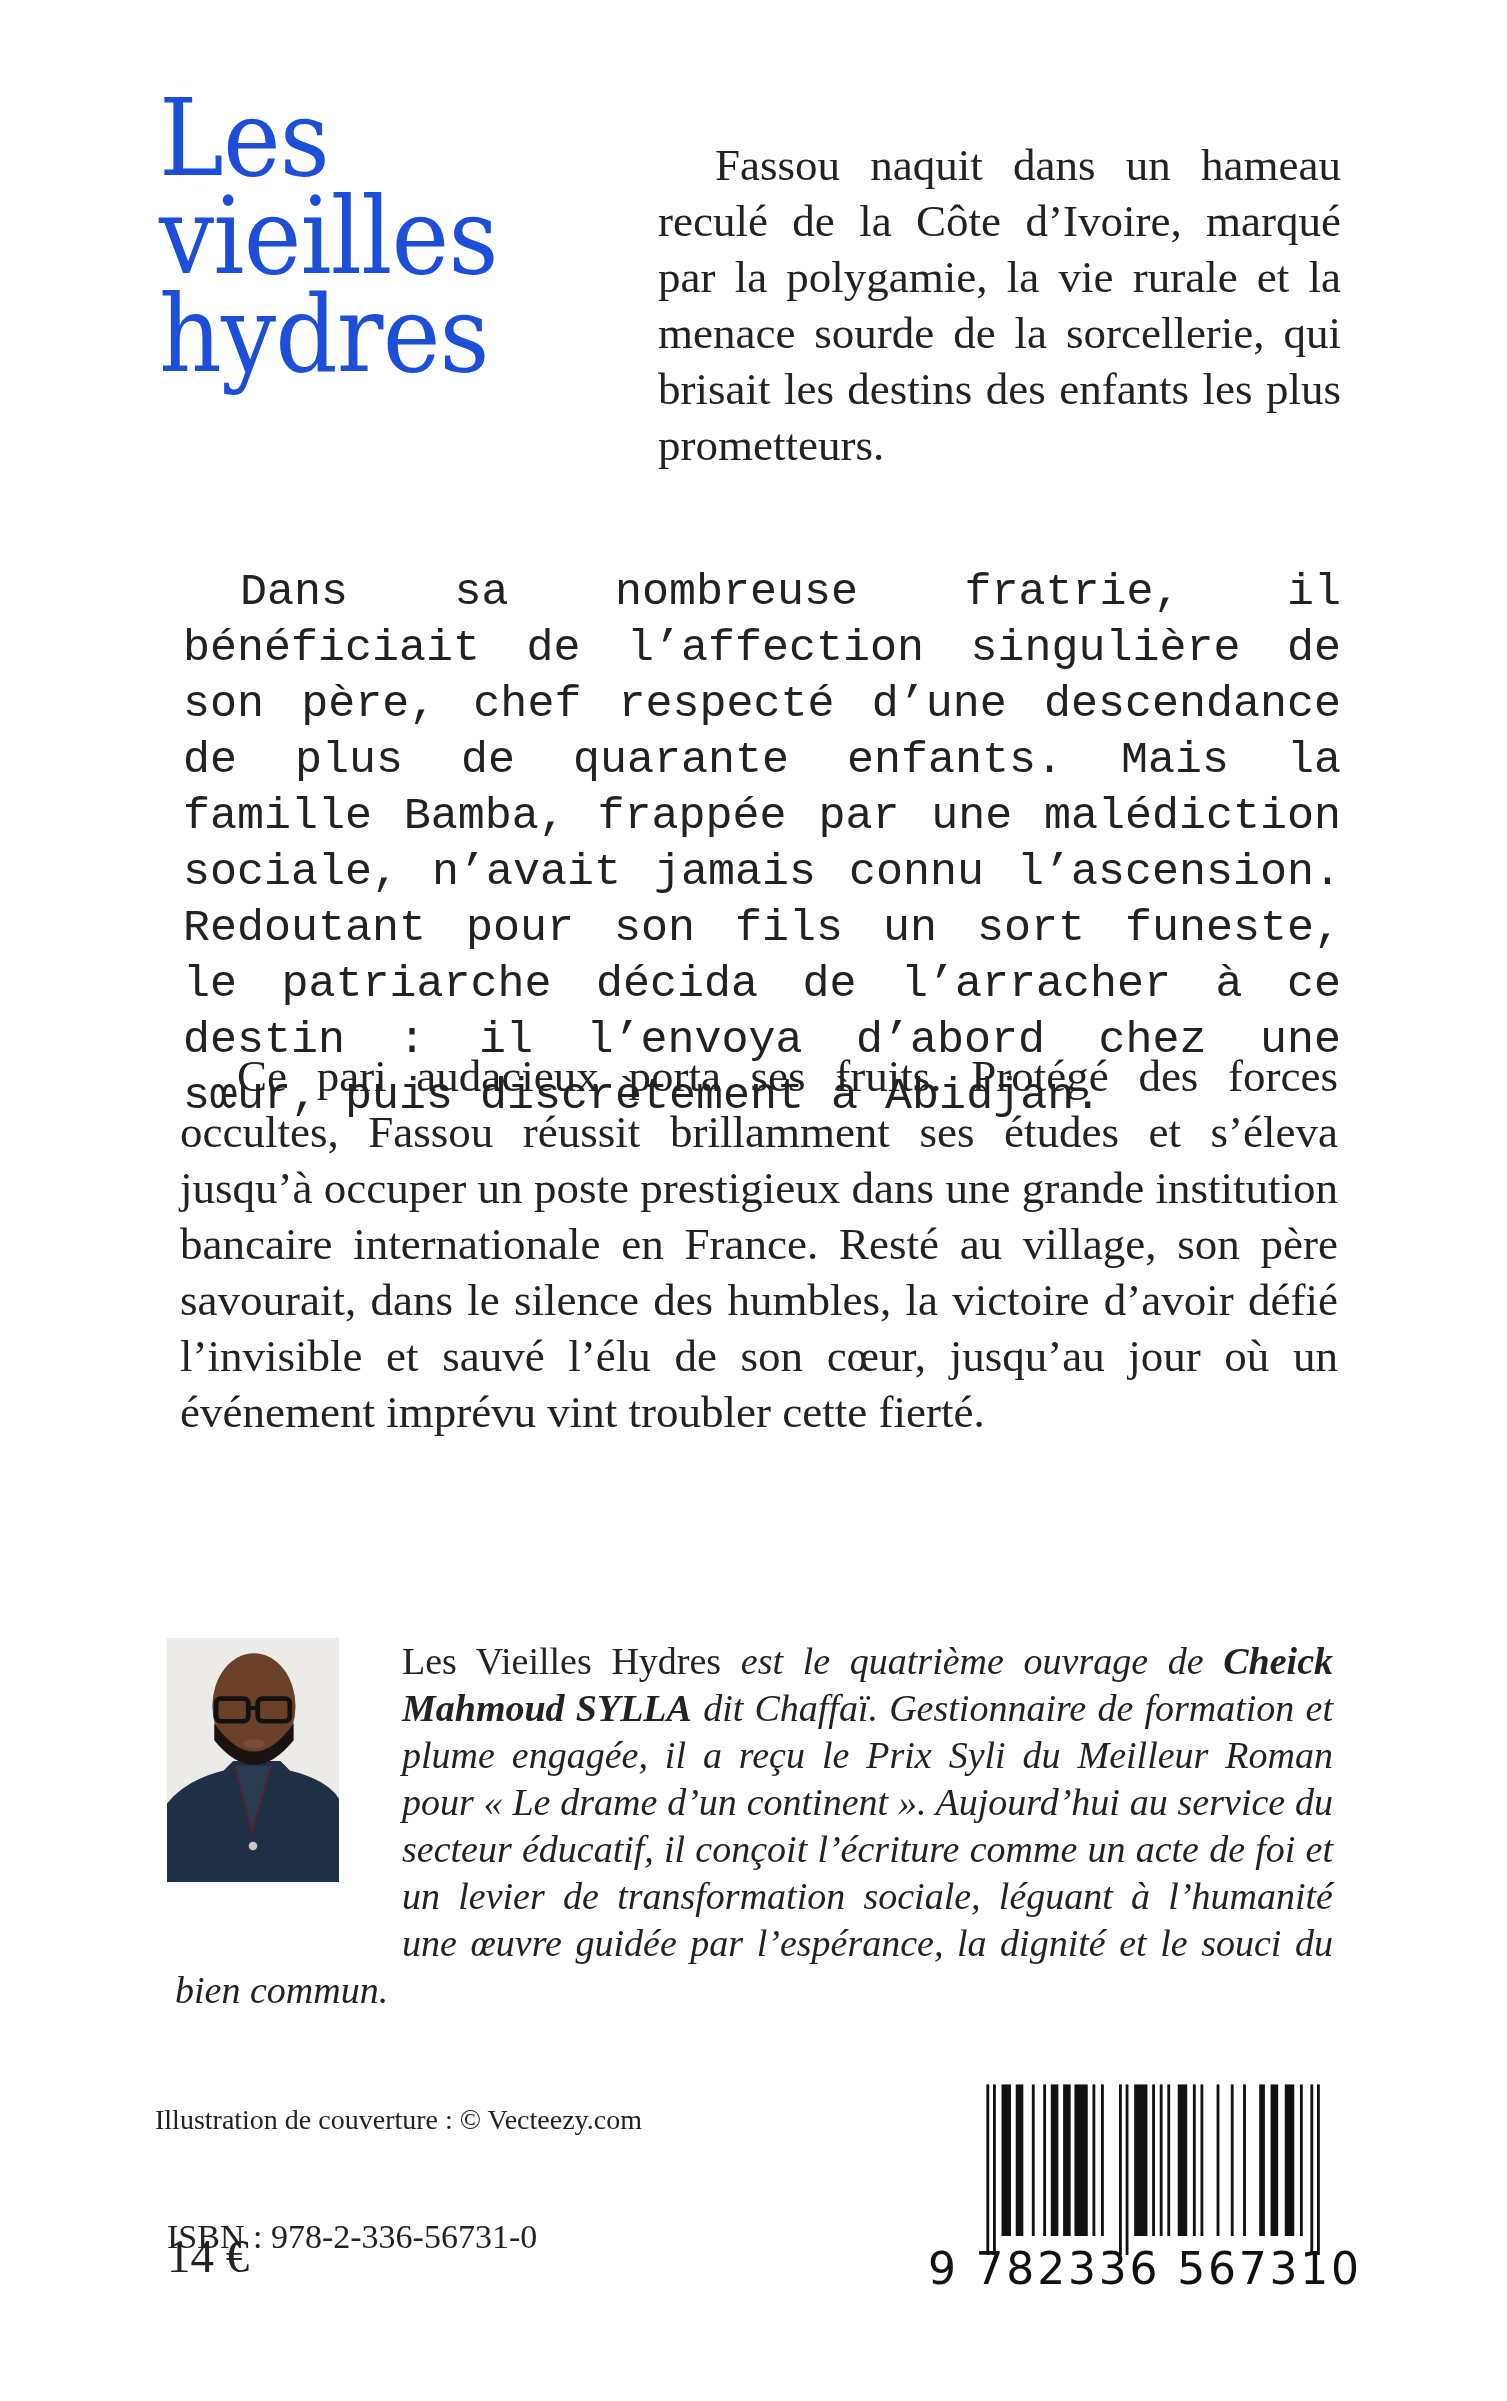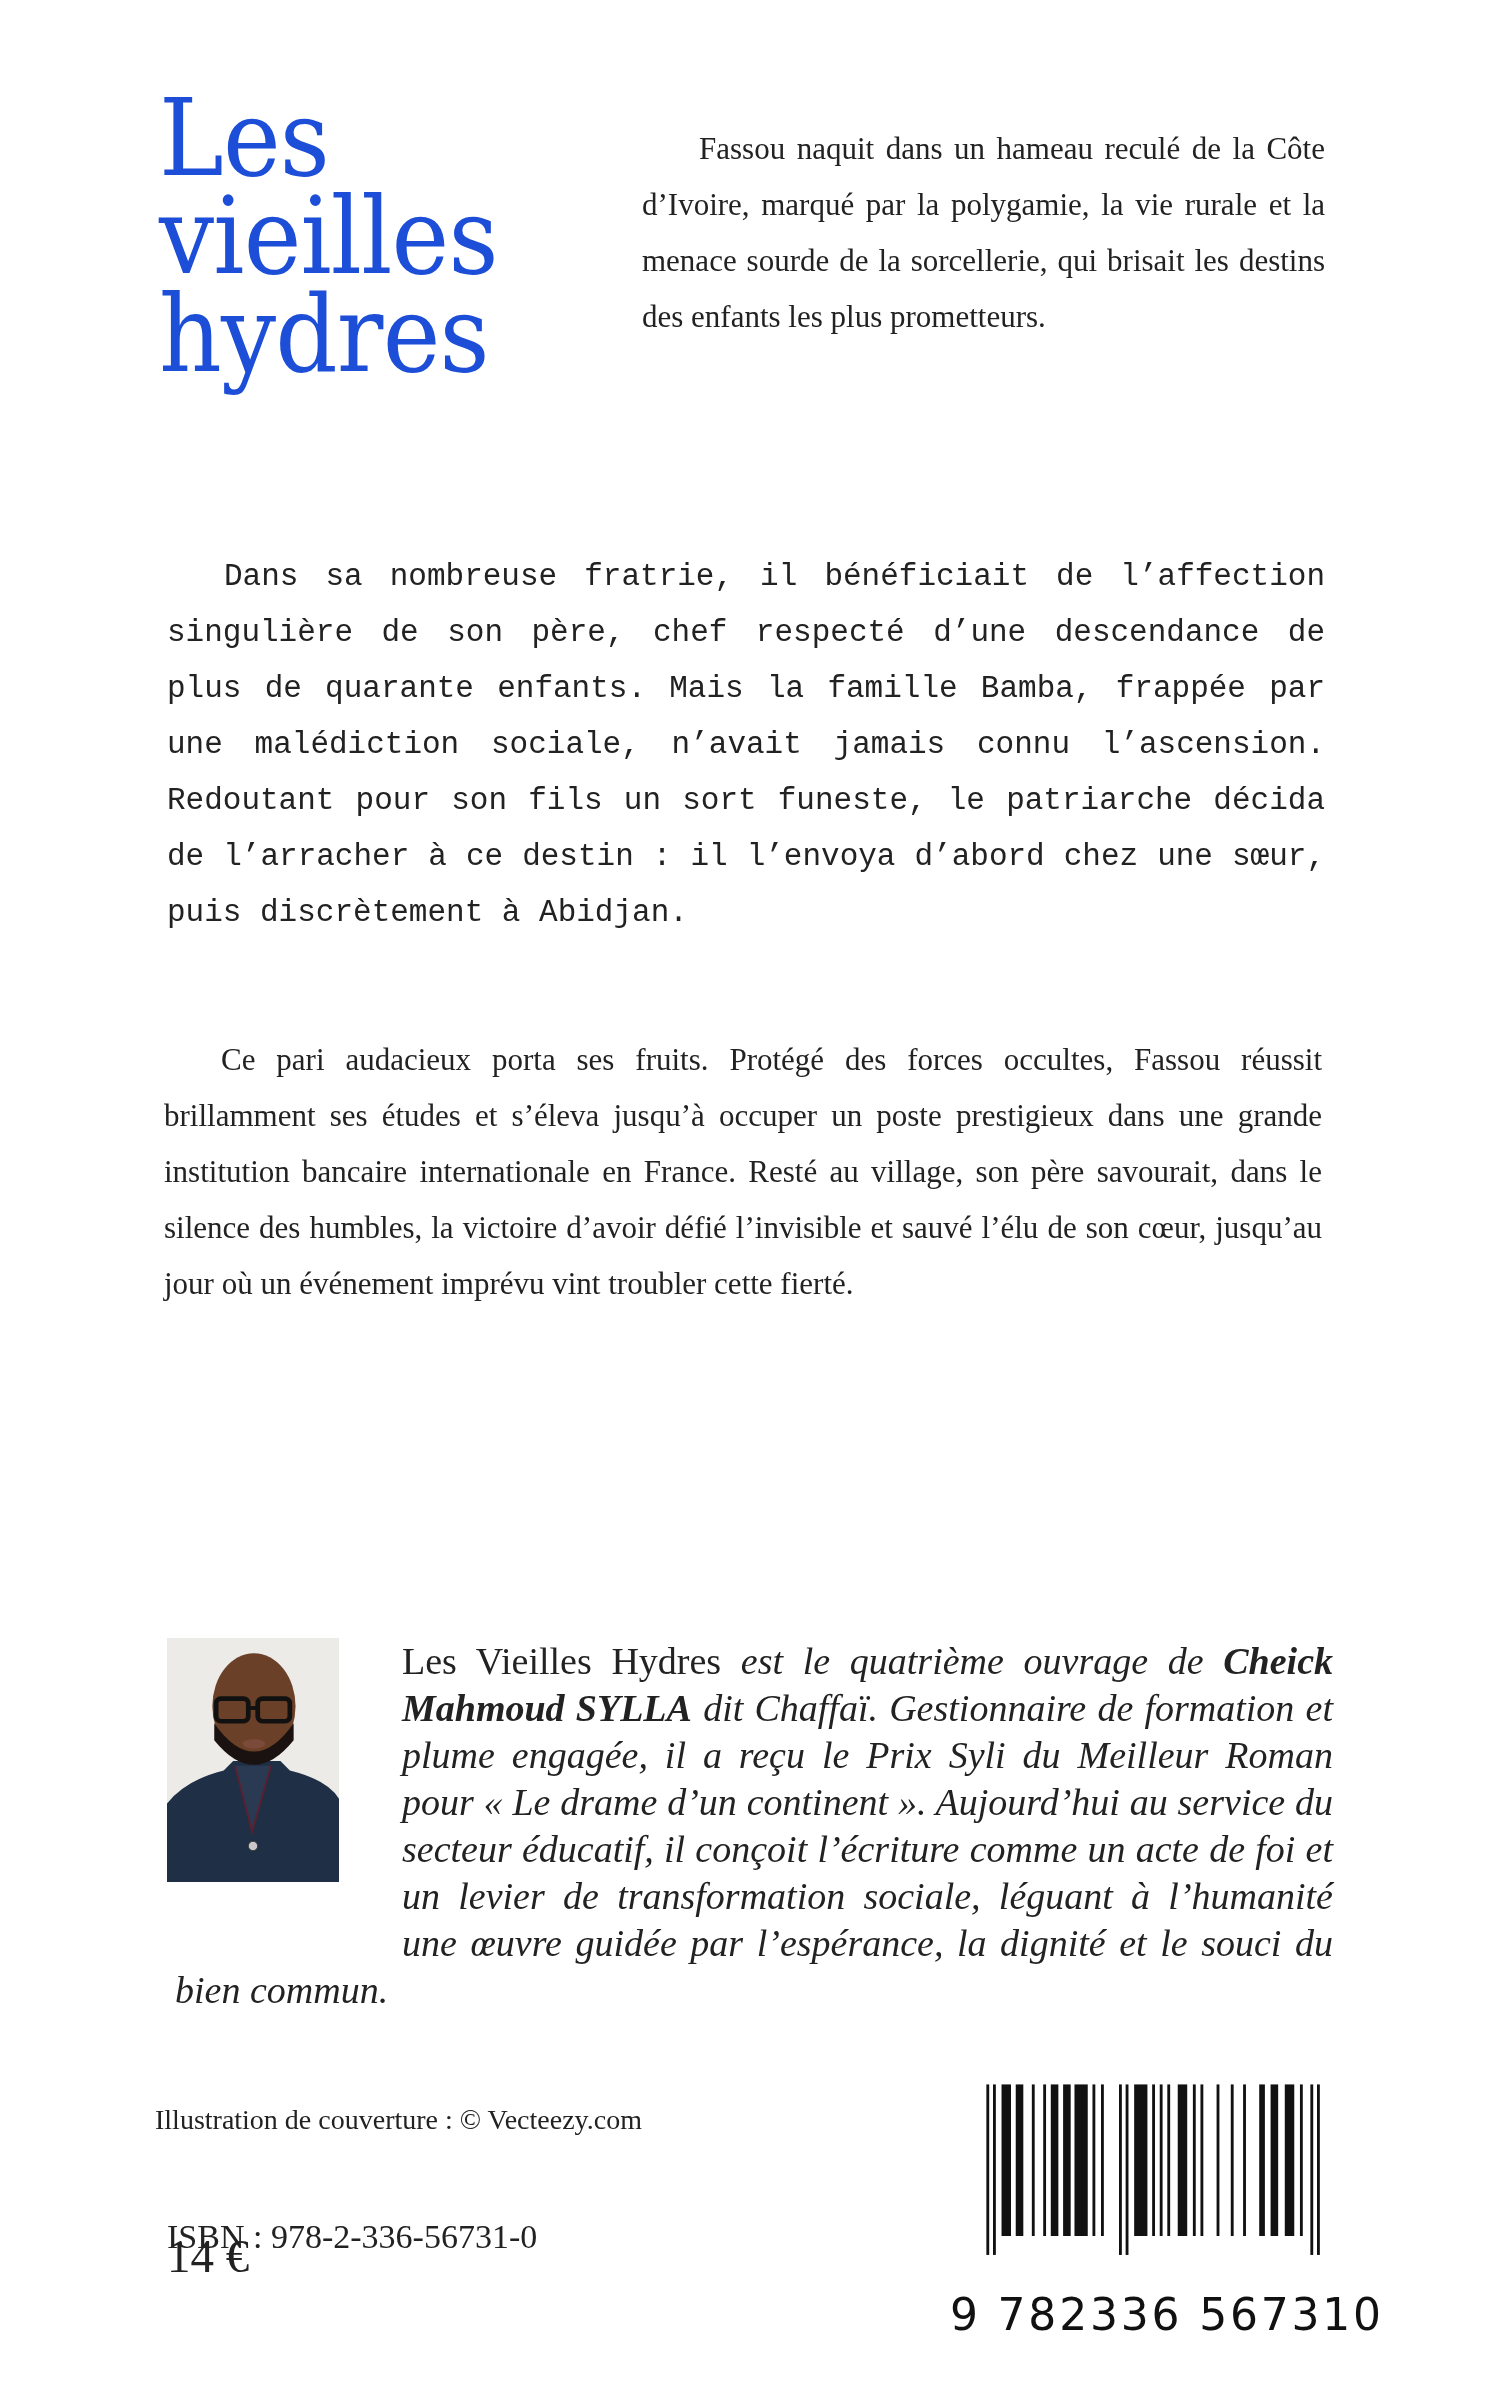--- a/index.html
+++ b/index.html
@@ -8,22 +8,22 @@
     font-family: "Liberation Serif", "DejaVu Serif", serif; color: #222222;
   }
   .title {
     position: absolute; left: 159px; top: 90px; width: 445px;
     font-family: "DejaVu Serif", "Liberation Serif", serif;
     font-size: 106px; line-height: 98px; color: #1d4ed8;
     letter-spacing: -0.9px; font-weight: normal;
   }
   .title div { white-space: nowrap; transform: scaleX(0.92); transform-origin: left; }
   .para {
-    position: absolute; font-size: 31px; line-height: 56px; text-align: justify;
-    text-align-last: left; text-indent: 57px; margin: 0; letter-spacing: 0px;
+    position: absolute; font-size: 45px; line-height: 56px; text-align: justify;
+    text-align-last: left; text-indent: 57px; margin: 16px; letter-spacing: 0px;
   }
   .para.p1 { left: 642px; top: 121px; width: 683px; }
   .para.p2 { left: 167px; top: 549px; width: 1158px; font-family: Liberation Mono, monospace; }
   .para.p3 { left: 164px; top: 1032px; width: 1158px; }
 
   .photo {
     position: absolute; left: 167px; top: 1638px; width: 172px; height: 244px;
     background: #ececea; overflow: hidden;
   }
   .bio {
@@ -33,23 +33,23 @@
   .bio .float-spacer { float: left; width: 227px; height: 284px; }
   .bio i { font-style: italic; }
   .bio b { font-style: italic; font-weight: bold; }
 
   .credit { position: absolute; left: 155px; top: 2104px; font-size: 28px; white-space: nowrap; }
   .isbn { position: absolute; left: 167px; top: 2182px; font-size: 34px; white-space: nowrap; margin-top: 36px; }
   .price { position: absolute; left: 167px; top: 2229px; font-size: 47px; white-space: nowrap; }
 
   .barcode { position: absolute; left: 975px; top: 2073px; width: 360px; height: 218px; }
   .barcode-digits {
-    position: absolute; left: 950px; top: 2243px; width: 397px;
+    position: absolute; left: 928px; top: 2243px; width: 397px;
     font-family: "DejaVu Sans", "Liberation Sans", sans-serif; font-size: 44px;
-    letter-spacing: 2.8px; white-space: nowrap; color: #111; margin-top: 46px;
+    letter-spacing: 2.8px; white-space: nowrap; color: #111;
   }
 </style>
 </head>
 <body>
 
 <div class="title">
   <div>Les</div>
   <div>vieilles</div>
   <div>hydres</div>
 </div>

